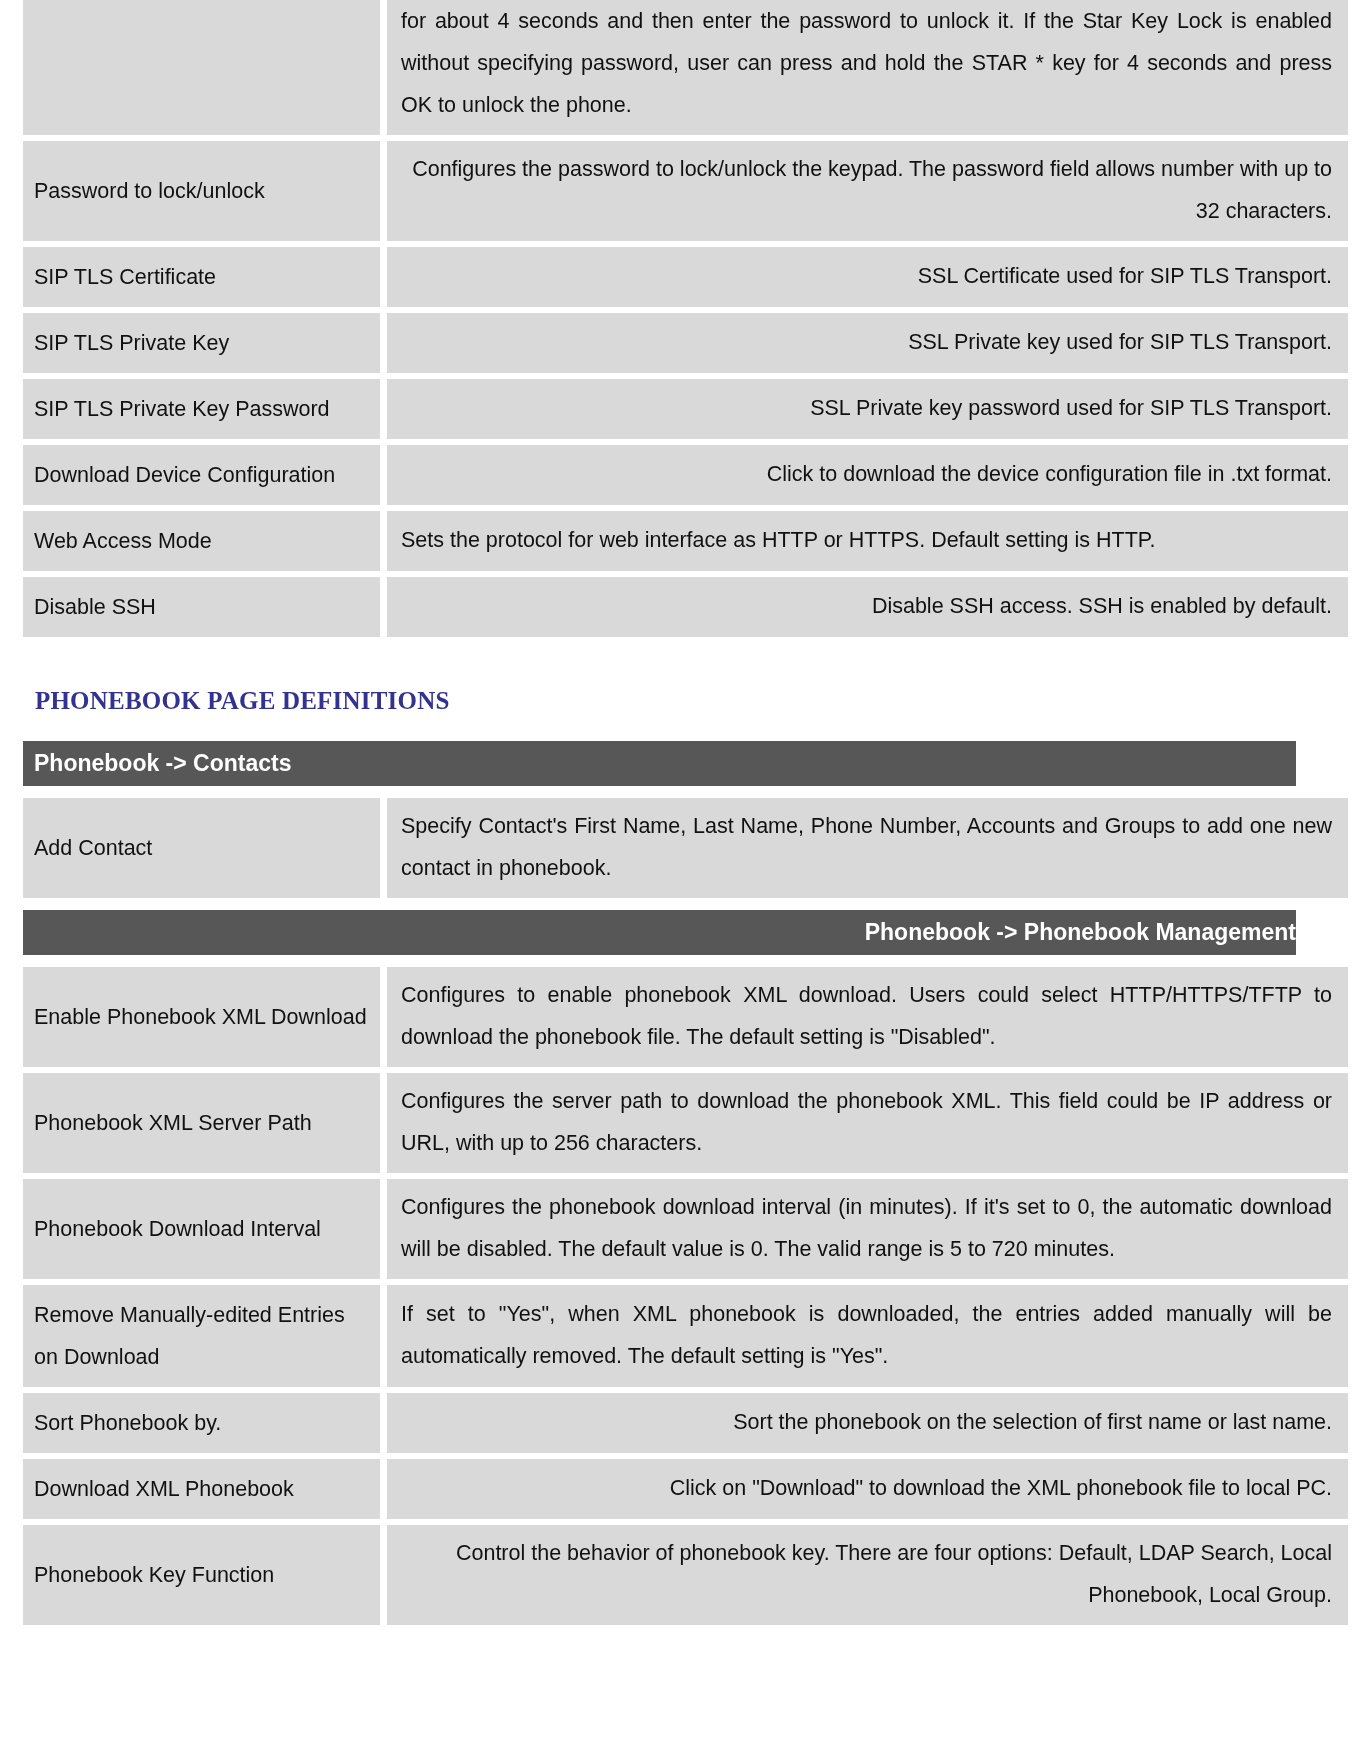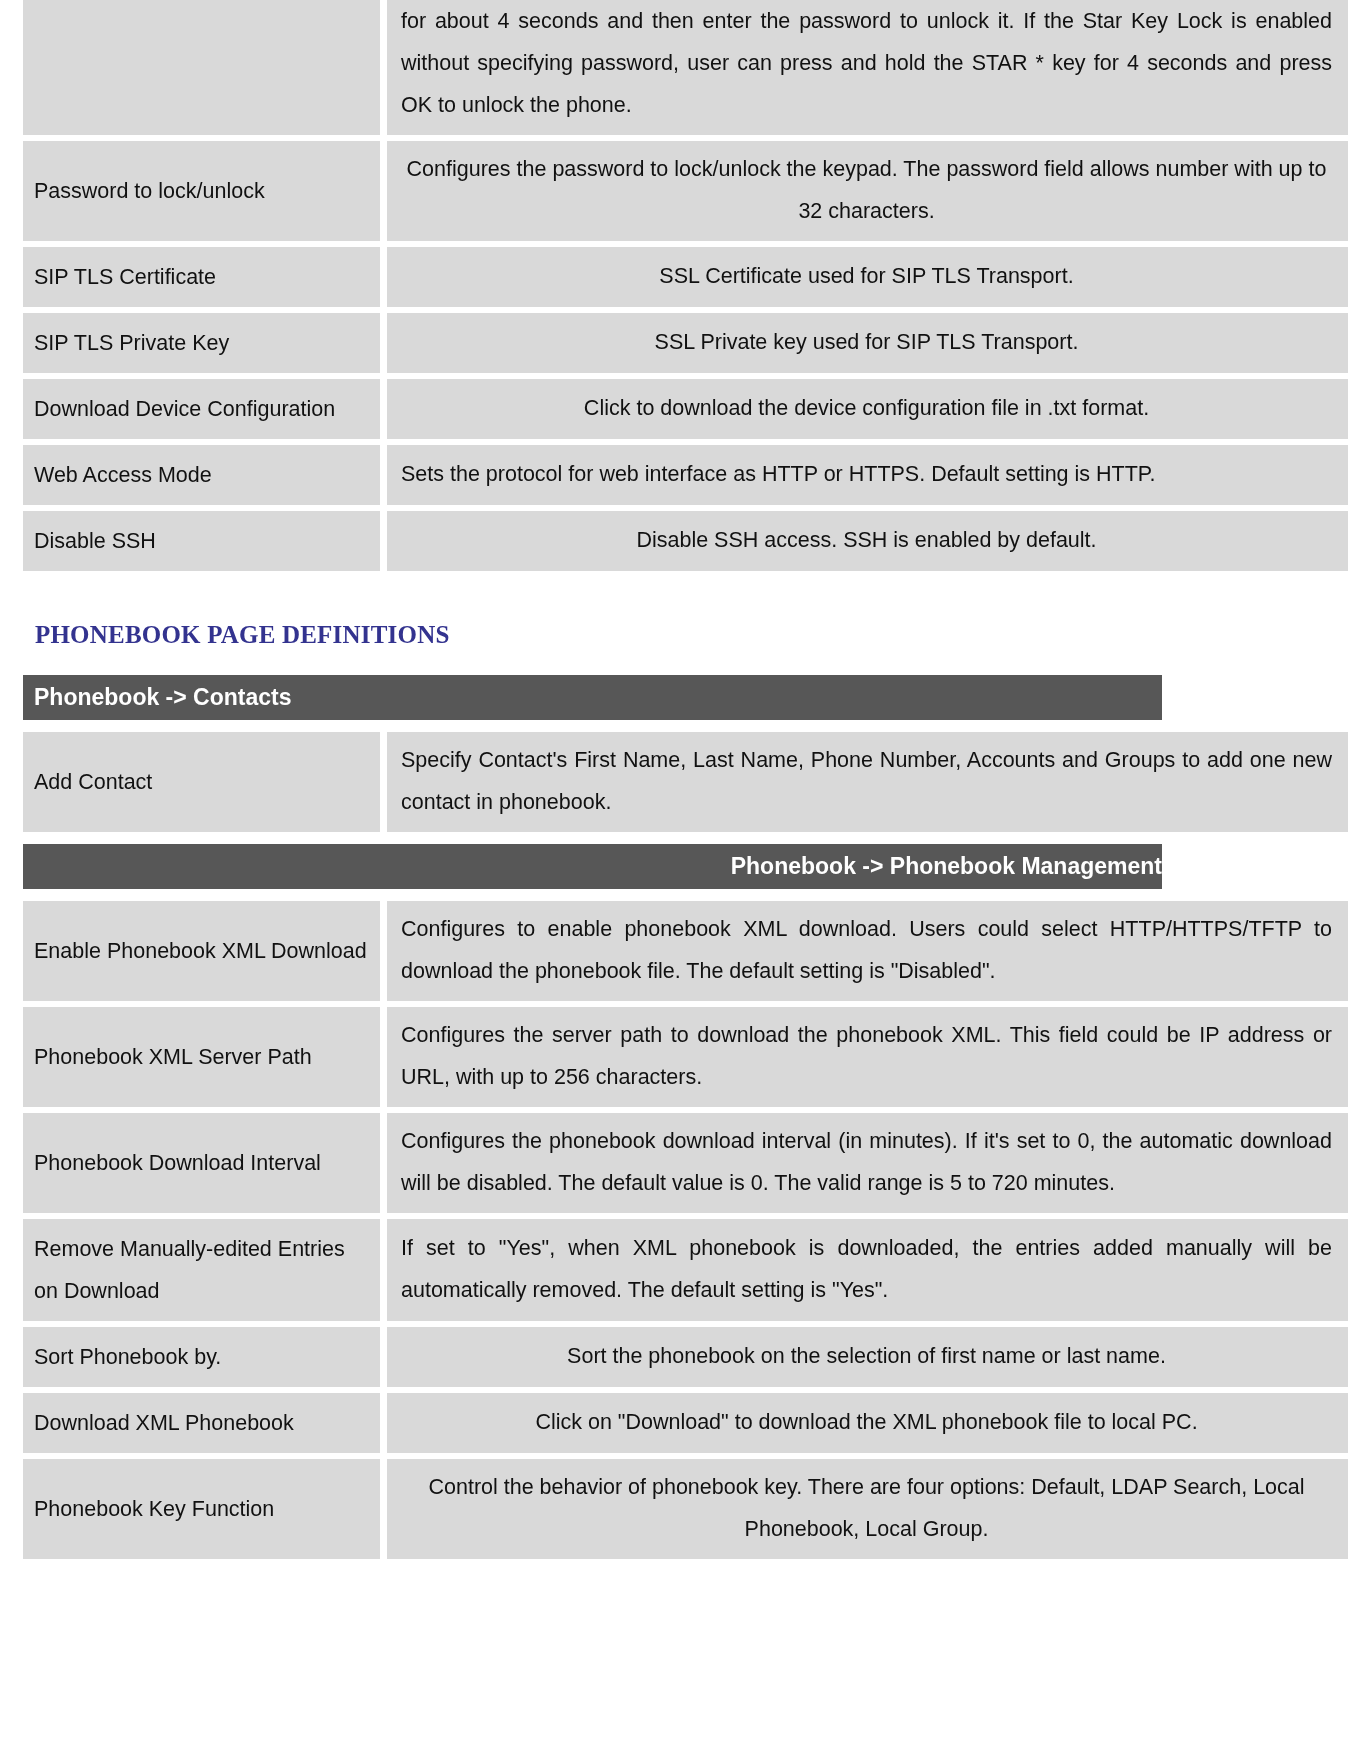--- a/index.html
+++ b/index.html
@@ -44,21 +44,21 @@
     text-align: left;
     border-right: 7px solid #ffffff;
     margin-top: 30px;
   }
   .def-table td.desc {
     padding: 7px 16px 9px 14px;
     text-align: justify;
     text-justify: inter-word;
   }
   .def-table td.desc-left {
-    text-align: center;
+    text-align: right;
   }
 
   
   .table-top {
     margin-top: -6px;
   }
   .table-top tr.def-row.clipped > td {
     padding-top: 0;
   }
 
@@ -74,21 +74,21 @@
 
   
   .page-bar {
     background: #575757;
     color: #ffffff;
     font-family: "Liberation Sans", sans-serif;
     font-weight: bold;
     font-size: 23px;
     line-height: 23px;
     padding: 11px 0 11px 11px;
-    width: 1139px;
+    width: 1273px;
     box-sizing: border-box;
     margin: 0 0 6px 0;
   }
   .bar-gap {
     margin-top: 6px;
     text-align: right;
   }
 
   .no-space-top { margin-top: 0; }
 </style>
@@ -107,20 +107,24 @@
         <td class="term">Password to lock/unlock</td>
         <td class="desc desc-left">Configures the password to lock/unlock the keypad. The password field allows number with up to 32 characters.</td>
       </tr>
       <tr class="def-row">
         <td class="term">SIP TLS Certificate</td>
         <td class="desc desc-left">SSL Certificate used for SIP TLS Transport.</td>
       </tr>
       <tr class="def-row">
         <td class="term">SIP TLS Private Key</td>
         <td class="desc desc-left">SSL Private key used for SIP TLS Transport.</td>
+      </tr>
+      <tr class="def-row">
+        <td class="term">SIP TLS Private Key Password</td>
+        <td class="desc desc-left">SSL Private key password used for SIP TLS Transport.</td>
       </tr>
       <tr class="def-row">
         <td class="term">Download Device Configuration</td>
         <td class="desc desc-left">Click to download the device configuration file in .txt format.</td>
       </tr>
       <tr class="def-row">
         <td class="term">Web Access Mode</td>
         <td class="desc">Sets the protocol for web interface as HTTP or HTTPS. Default setting is HTTP.</td>
       </tr>
       <tr class="def-row">

